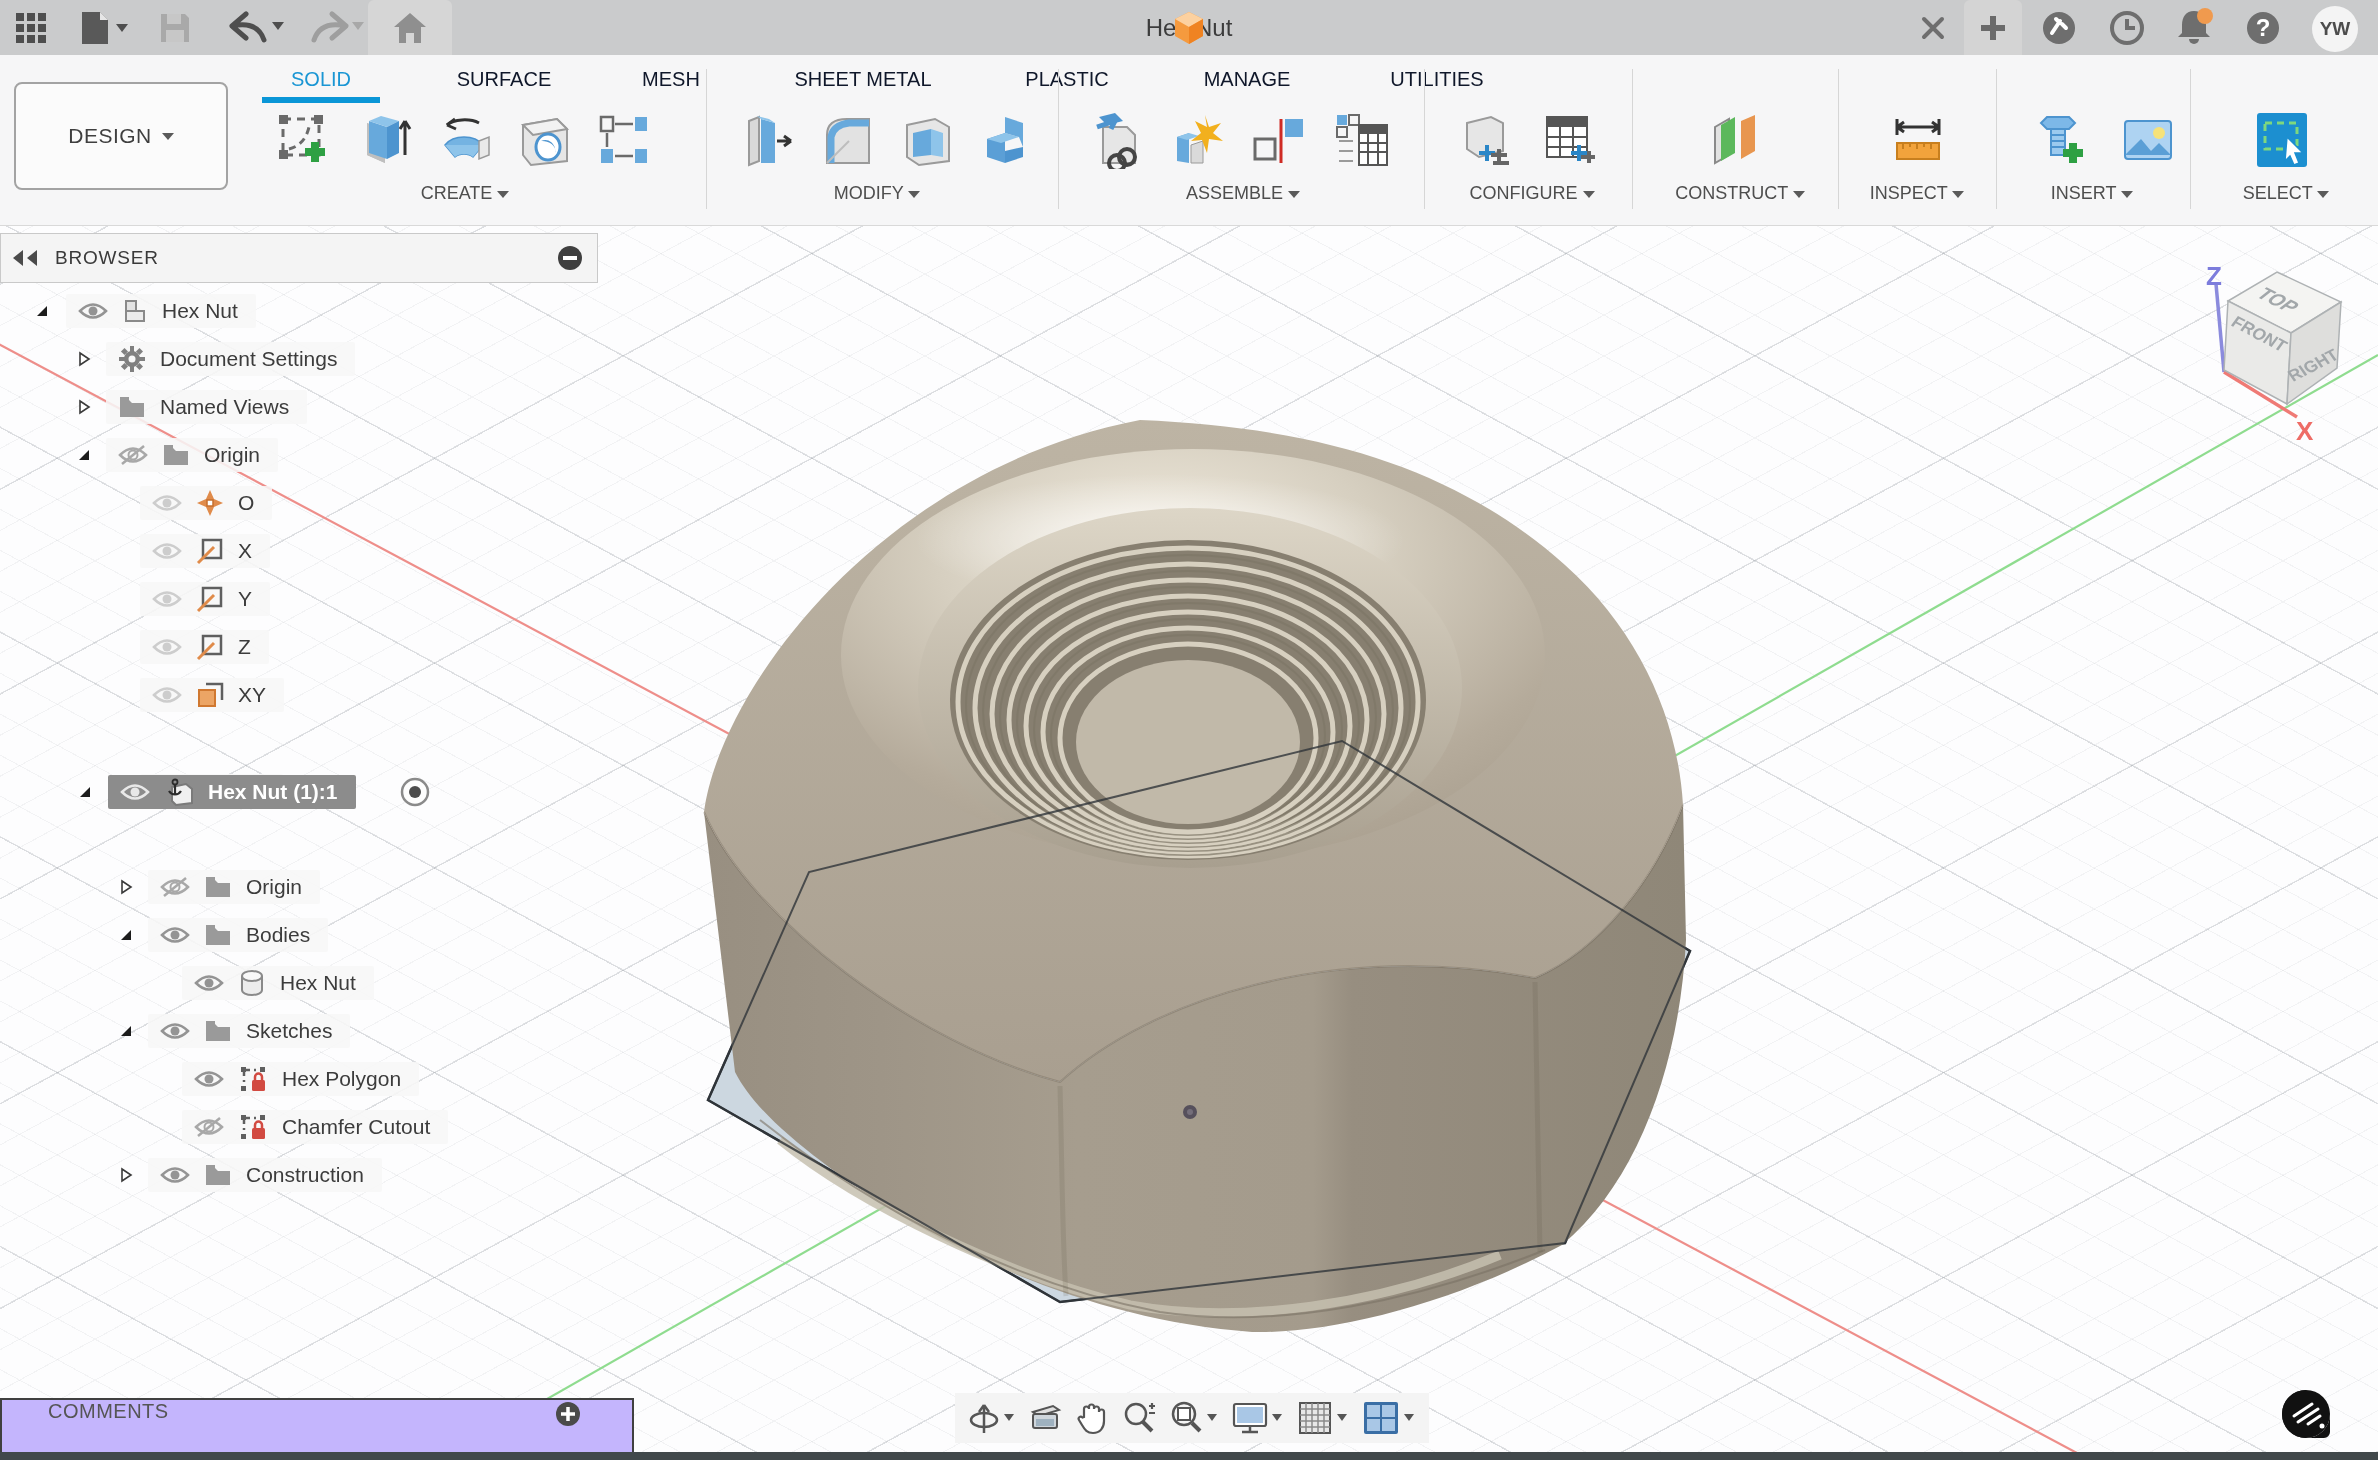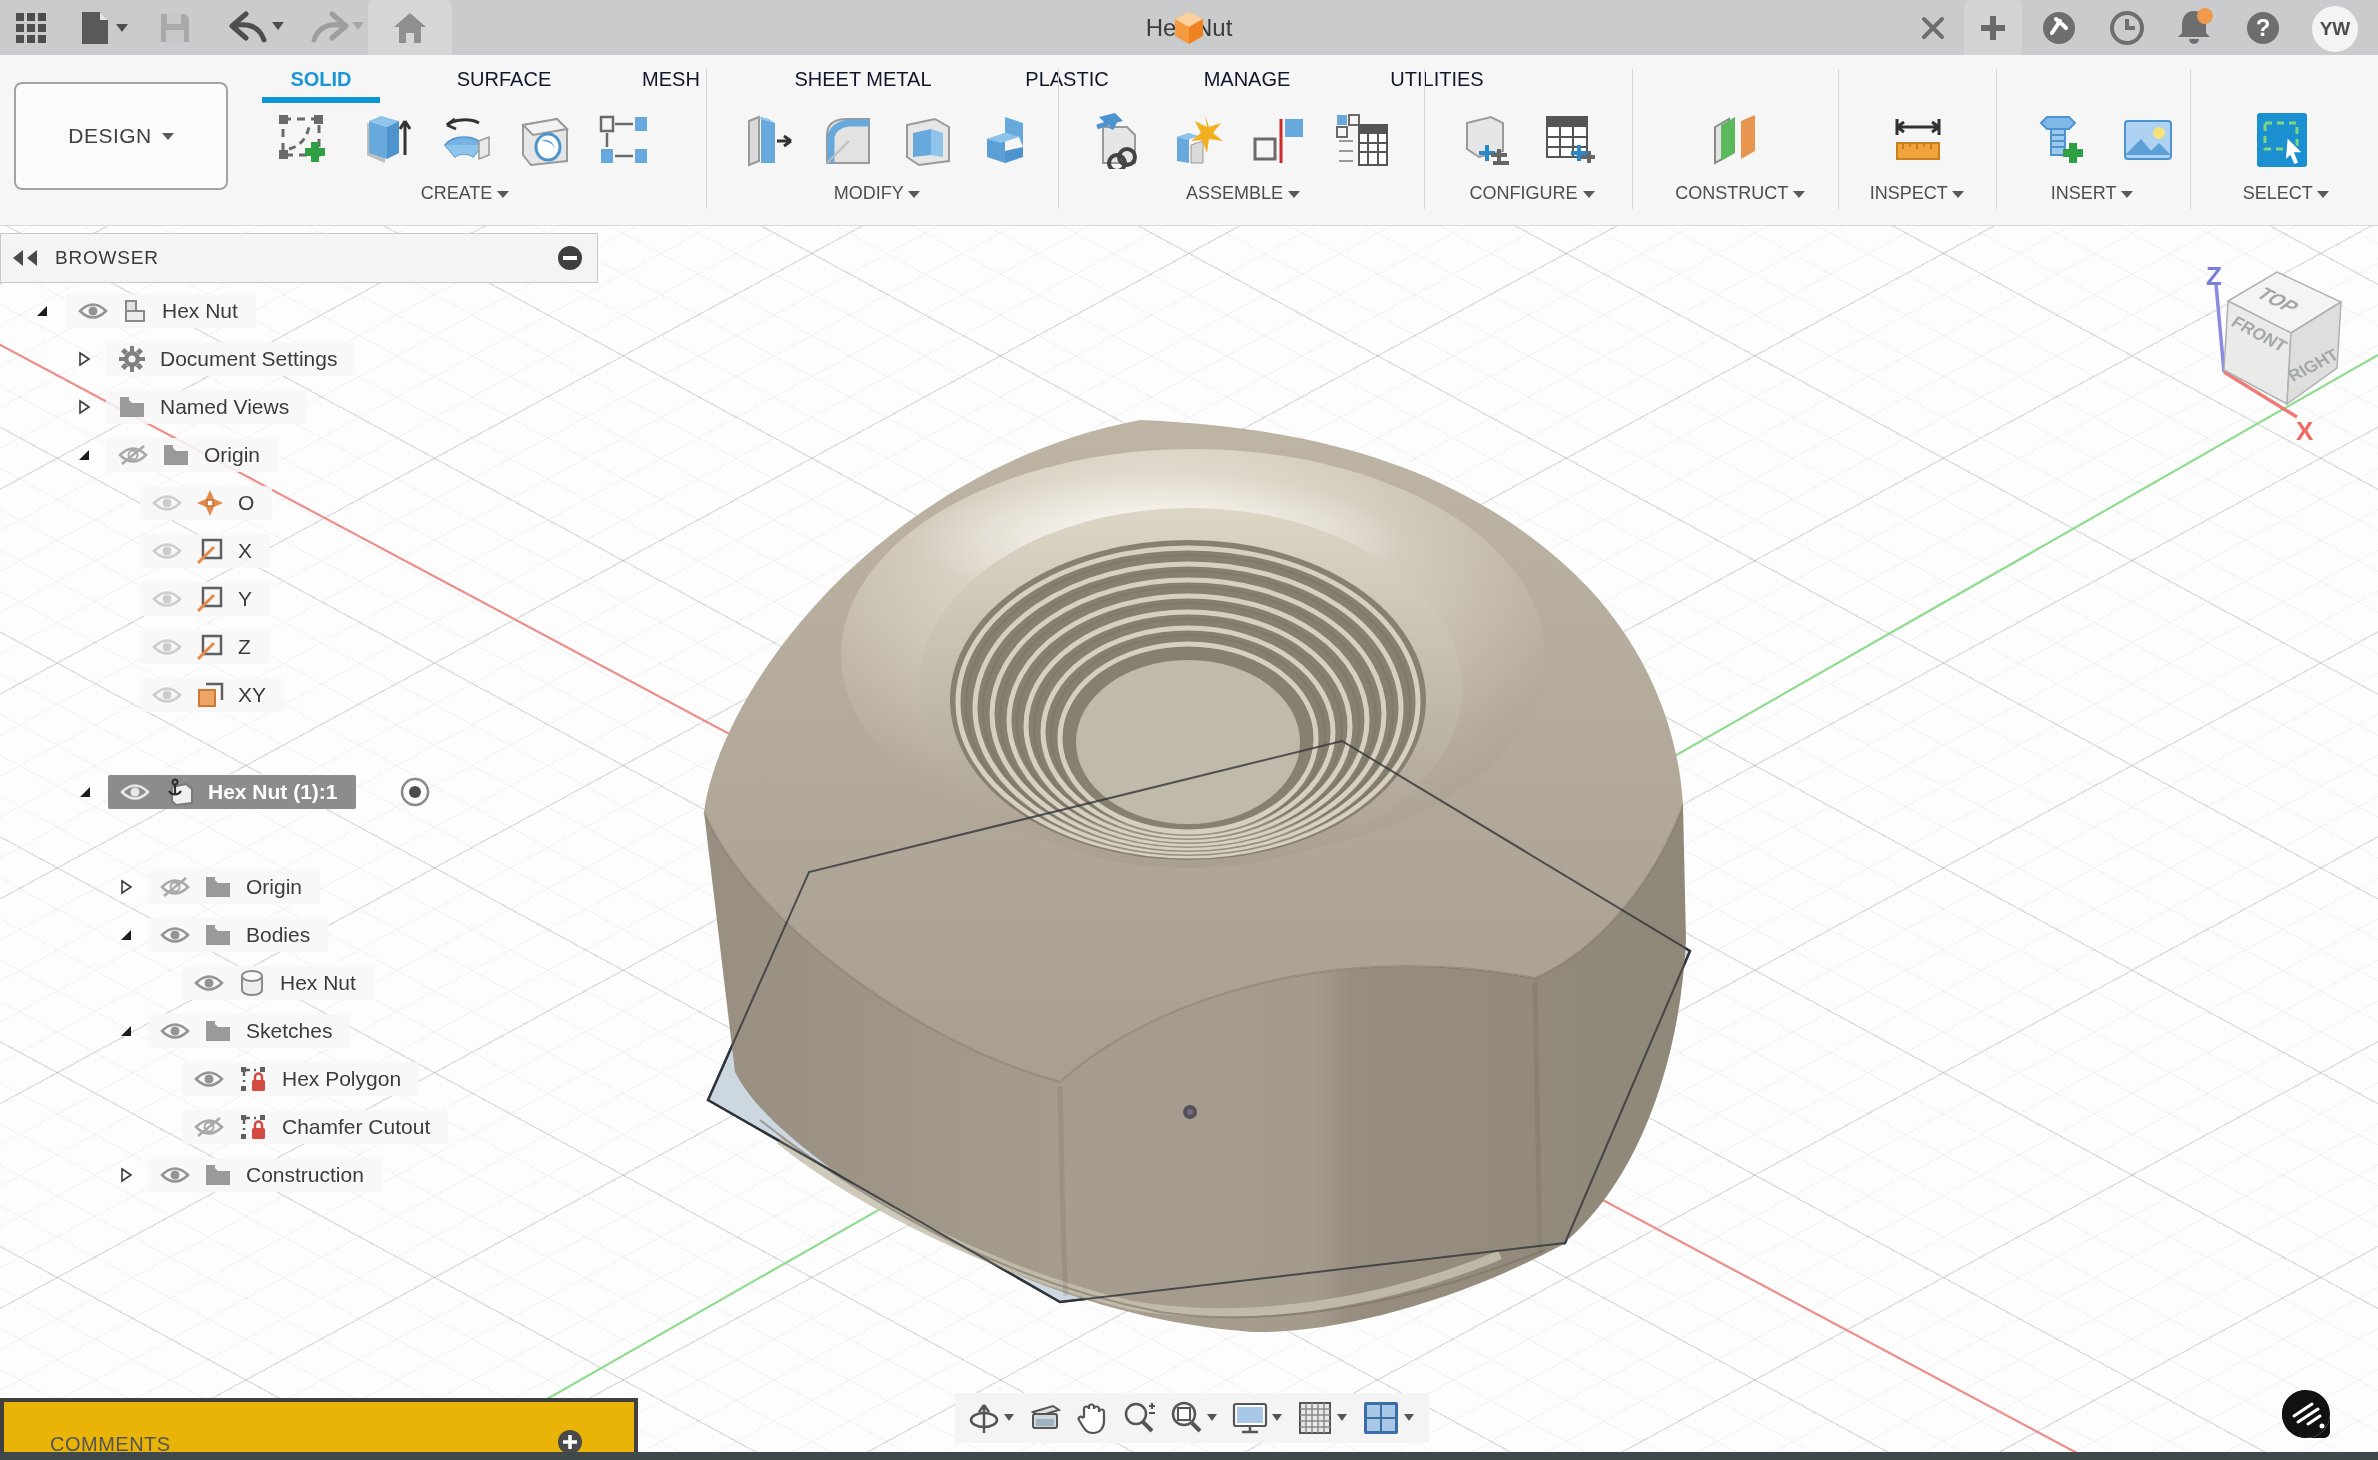--- a/index.html
+++ b/index.html
@@ -32,21 +32,21 @@
 
   
   .ribbon{position:absolute;left:0;top:55px;width:2378px;height:170px;background:#f6f6f7;
     border-bottom:1px solid #d9d9d9;z-index:4;}
   .design-box{position:absolute;left:14px;top:27px;width:210px;height:104px;background:#fbfbfb;
     border:2px solid #a3a3a3;border-radius:8px;display:flex;align-items:center;justify-content:center;
     font-size:21px;color:#3f3f3f;letter-spacing:0.5px;}
   .design-box .caret{margin-left:10px;}
   .tab{position:absolute;top:8px;height:32px;display:flex;align-items:center;justify-content:center;
     font-size:20px;color:#0f172a;cursor:default;}
-  .tab.active{color:#1a96d4;font-weight:bold;}
+  .tab.active{color:#1a96d4;font-weight:normal;}
   .tab-underline{position:absolute;left:262px;top:42px;width:118px;height:6px;background:#0a96d7;}
   .tbtn{position:absolute;top:52px;width:72px;height:82px;display:flex;align-items:flex-start;
     justify-content:center;border-radius:4px;}
   .tbtn svg{margin-top:4px;}
   .grp-label{position:absolute;top:128px;width:160px;text-align:center;font-size:18px;color:#4e4e4e;}
   .grp-sep{position:absolute;top:14px;width:1px;height:140px;background:#d6d6d6;}
   .caret{display:inline-block;width:0;height:0;border-left:6px solid transparent;
     border-right:6px solid transparent;border-top:7px solid #5a5a5a;vertical-align:middle;}
 
   
@@ -54,22 +54,22 @@
     border:1px solid #c9c9c9;z-index:3;display:flex;align-items:center;}
   .browser-header .bh-title{font-size:19px;color:#3a3a3a;letter-spacing:0.8px;margin-left:14px;}
   .brow{position:absolute;height:34px;z-index:3;display:block;}
   .pill{position:absolute;top:0;height:34px;background:rgba(247,247,247,0.87);border-radius:2px;
     display:inline-flex;align-items:center;gap:14px;padding:0 18px 0 12px;font-size:21px;color:#3c3c3c;}
   .pill.selected{background:#8c8c8c;color:#ffffff;font-weight:bold;}
   .tri{position:absolute;top:9px;}
   .icon-hl{background:#d9d9d9;border-radius:3px;padding:2px;display:inline-flex;}
 
   
-  .comments-bar{position:absolute;left:0;top:1398px;width:630px;height:54px;background:#eab308;
-    border:4px solid #404040;z-index:4;display:flex;align-items:flex-end;}
+  .comments-bar{position:absolute;left:0;top:1398px;width:630px;height:54px;background:#c4b5fd;
+    border:2px solid #404040;z-index:4;display:flex;align-items:flex-start;}
   .comments-bar .c-title{font-size:20px;color:#555;margin-left:46px;letter-spacing:0.5px;}
   .navbar{position:absolute;left:955px;top:1393px;width:474px;height:50px;background:#f4f4f4;
     z-index:4;display:flex;align-items:center;justify-content:space-evenly;}
   .bottom-strip{position:absolute;left:0;top:1452px;width:2378px;height:8px;background:#41484b;z-index:5;}
   .chat-bubble{position:absolute;left:2278px;top:1386px;z-index:5;}
 </style>
 </head>
 <body>
 
 <div class="stage">

